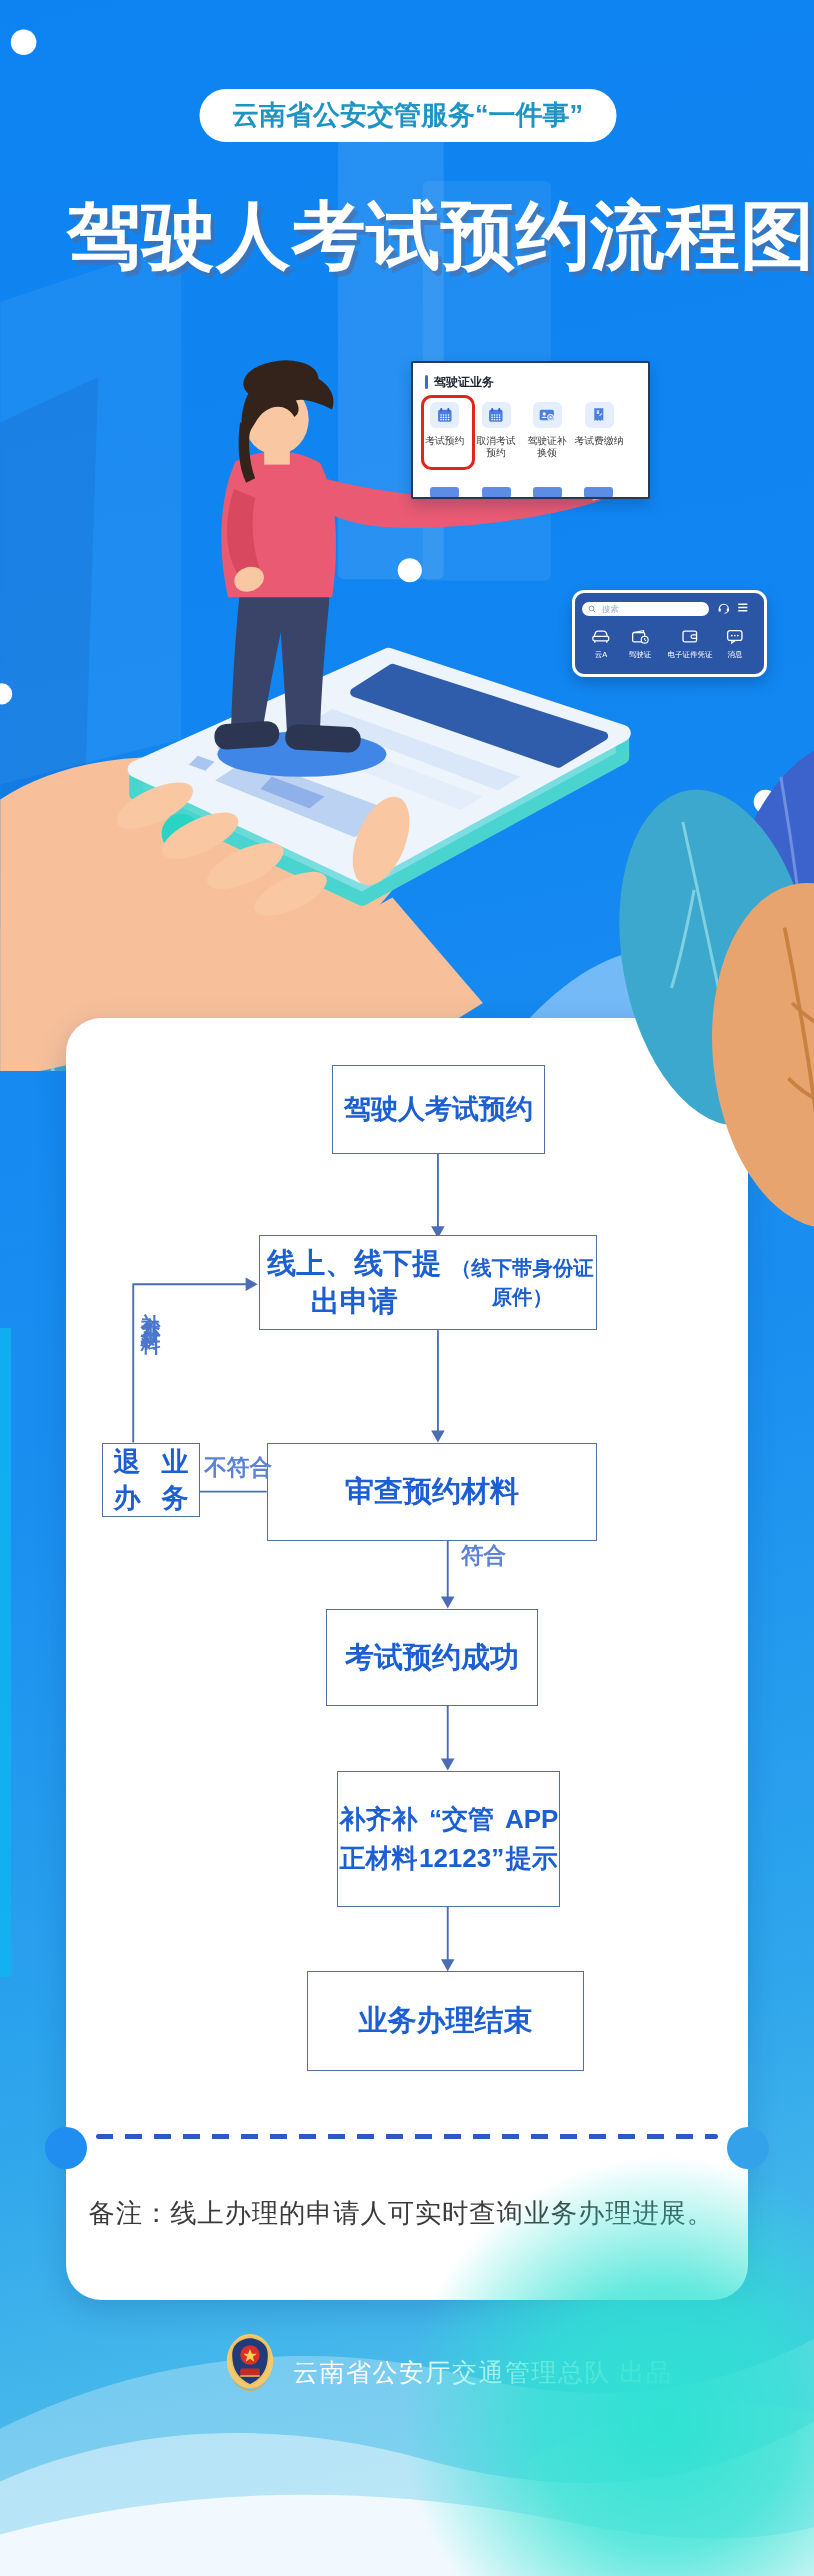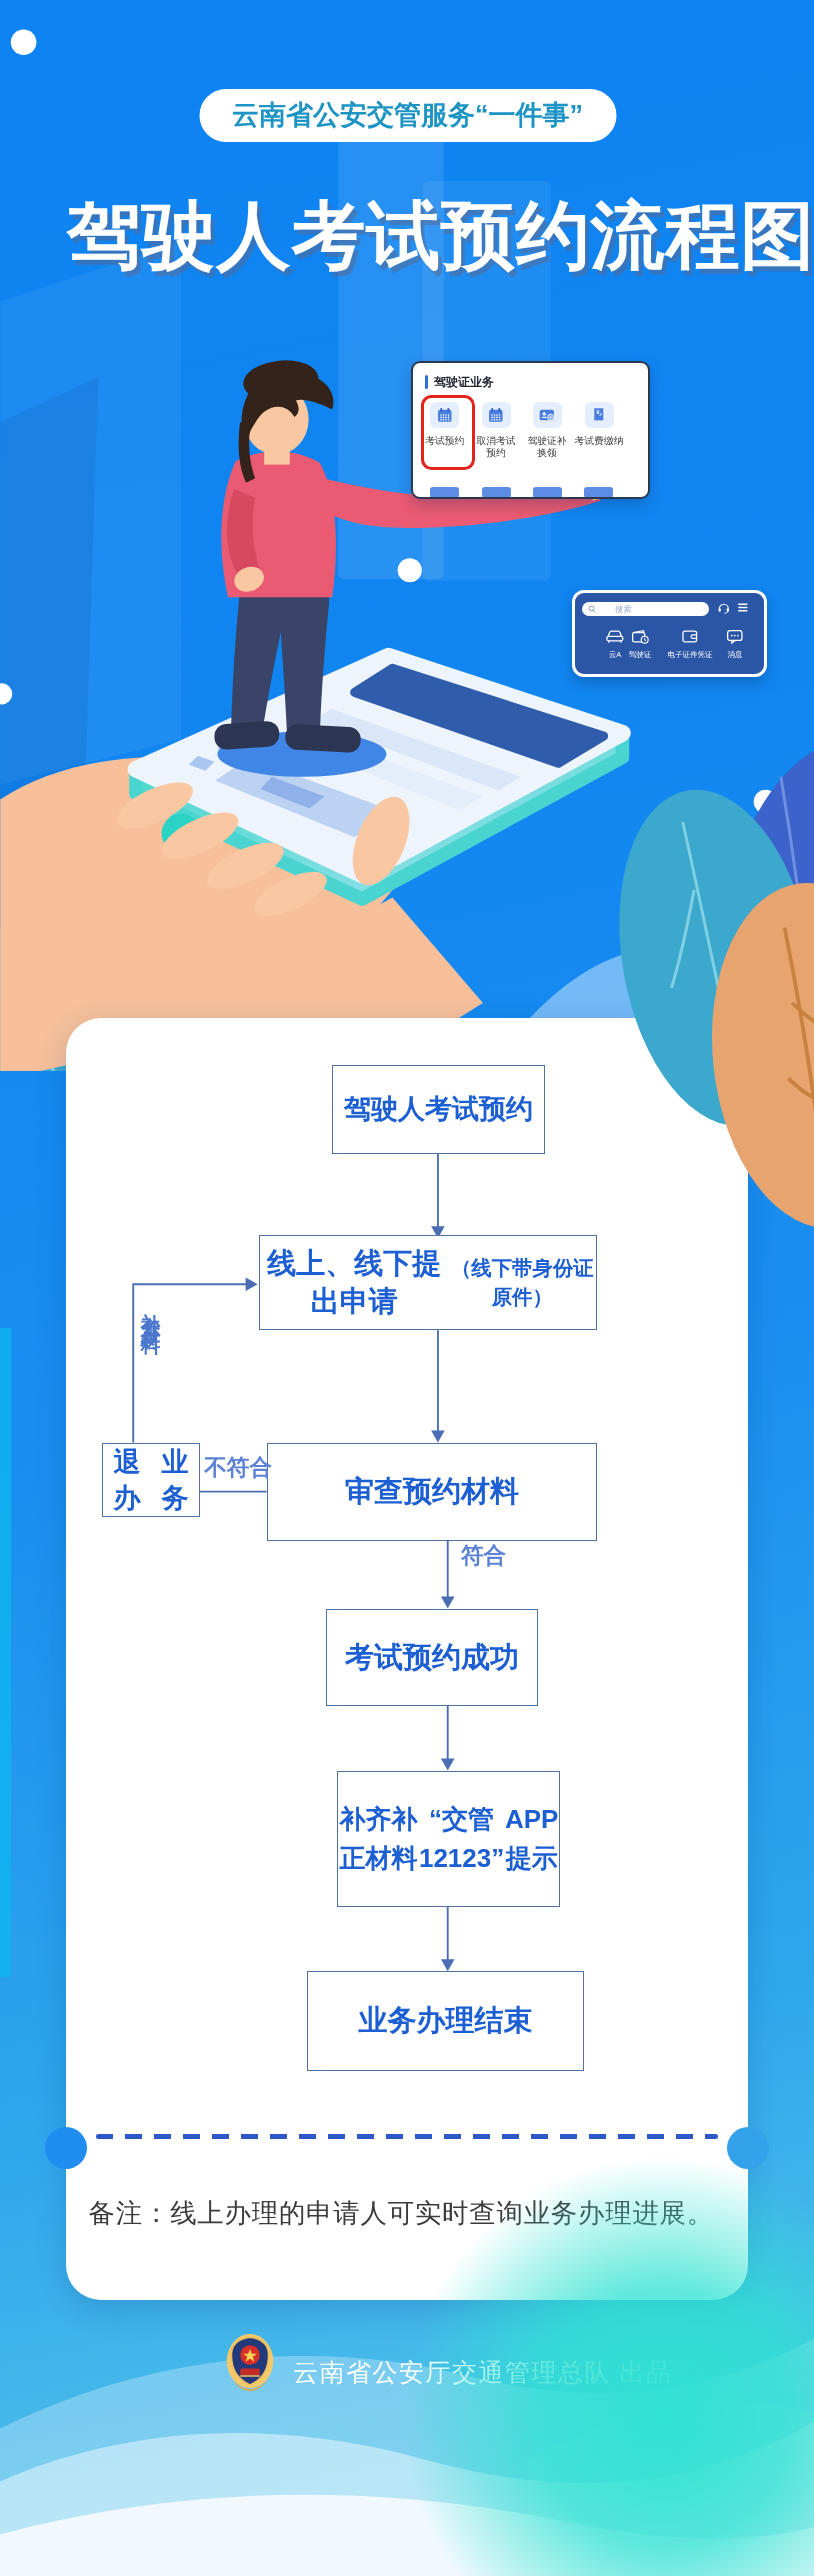--- a/index.html
+++ b/index.html
@@ -12,36 +12,36 @@
 
   
   .badge-pill{position:absolute;left:50%;top:89px;transform:translateX(-50%);height:53px;line-height:53px;
     background:#fff;border-radius:26.4px;padding:0 33px;font-size:27px;font-weight:bold;color:#1d94c4;white-space:nowrap;}
   .poster-title{position:absolute;left:0;top:187px;width:815px;text-align:right;color:#fff;font-size:74px;
     font-weight:900;letter-spacing:0.8px;white-space:nowrap;
     text-shadow:3.8px 5.3px 0 rgba(86,106,150,.55);}
 
   
   .panel1{position:absolute;left:411px;top:361px;width:235px;height:134px;background:#fff;
-    border:2.3px solid #2b3950;border-radius:9px;box-shadow:0 6px 13.6px rgba(10,40,90,.25);overflow:hidden;}
+    border:2.3px solid #2b3950;border-radius:2px;box-shadow:0 6px 13.6px rgba(10,40,90,.25);overflow:hidden;}
   .p1-head{position:absolute;left:12px;top:10.6px;display:flex;align-items:center;gap:6px;}
   .p1-bar{width:3px;height:14.3px;background:#2f6fd8;border-radius:1.5px;}
   .p1-title{font-size:12px;font-weight:bold;color:#1e2330;}
   .p1-cell{position:absolute;top:39px;width:50px;text-align:center;}
   .p1-cell .icn{width:29px;height:26px;margin:0 auto;background:#e4eefc;border-radius:6px;
     display:flex;align-items:center;justify-content:center;}
   .p1-cell .lbl{margin-top:6.8px;font-size:9.8px;line-height:1.25;color:#3a3a3a;word-break:break-all;}
   .p1-cell.narrow .lbl{width:41px;margin-left:auto;margin-right:auto;}
   .p1-ring{position:absolute;left:8.3px;top:32px;width:48px;height:69px;border:3px solid #e1251b;border-radius:10.6px;}
   .p1-row2{position:absolute;top:124px;width:29px;height:10.6px;background:#4a7fe0;border-radius:3px;opacity:.9;}
 
   .panel2{position:absolute;left:572px;top:590px;width:189px;height:81px;background:#2b55a5;
     border:3.8px solid #fff;border-radius:12px;box-shadow:0 6px 13.6px rgba(10,40,90,.3);}
   .p2-search{position:absolute;left:6.8px;top:9px;width:127px;height:14.3px;background:#fff;border-radius:7.5px;
-    display:flex;align-items:center;gap:19px;padding-left:6px;box-sizing:border-box;}
+    display:flex;align-items:center;gap:6px;padding-left:6px;box-sizing:border-box;}
   .p2-search .ph{font-size:8.3px;color:#9aabcc;}
   .p2-top-ic{position:absolute;top:8.3px;color:#fff;}
   .p2-cell{position:absolute;top:35px;width:48px;text-align:center;color:#fff;}
   .p2-cell .lbl{font-size:7.5px;margin-top:2.3px;white-space:nowrap;}
 
   
   .flowcard{position:absolute;left:66px;top:1018px;width:682px;height:1282px;background:#fff;border-radius:35px;
     box-shadow:0 9px 30px rgba(0,50,120,.2);}
   .fsvg{position:absolute;left:0;top:0;}
   .fnode{position:absolute;background:#fff;border:1.5px solid #51719f;color:#1c5fd3;font-weight:bold;text-align:center;
@@ -243,21 +243,21 @@
           <rect x="2" y="11" width="3.4" height="5.5" rx="1.6" fill="#fff"></rect>
           <rect x="14.6" y="11" width="3.4" height="5.5" rx="1.6" fill="#fff"></rect>
           <path d="M16,16.5 q-2,2.4 -5,2.4" fill="none" stroke="#fff" stroke-width="1.6"></path>
         </svg>
     </div>
     <div class="p2-top-ic" style="left:161px">
       <svg width="13.6" height="13" viewBox="0 0 20 20">
           <path d="M3,5 h14 M3,10 h14 M3,15 h14" stroke="#fff" stroke-width="2"></path>
         </svg>
     </div>
-    <div class="p2-cell" style="left:16px">
+    <div class="p2-cell" style="left:2px">
       <svg width="19.6" height="16.6" viewBox="0 0 26 22">
           <path d="M4,12 L6,6 q1,-2 3,-2 h8 q2,0 3,2 l2,6" fill="none" stroke="#fff" stroke-width="1.7"></path>
           <rect x="2.5" y="11" width="21" height="6" rx="2" fill="none" stroke="#fff" stroke-width="1.7"></rect>
           <path d="M5,17 v2.4 M21,17 v2.4" stroke="#fff" stroke-width="1.7"></path>
         </svg>
       <div class="lbl">云A</div>
     </div>
     <div class="p2-cell" style="left:41px">
       <svg width="19.6" height="16.6" viewBox="0 0 26 22">
           <path d="M4,6 L18,3.5 v3" fill="none" stroke="#fff" stroke-width="1.6"></path>

